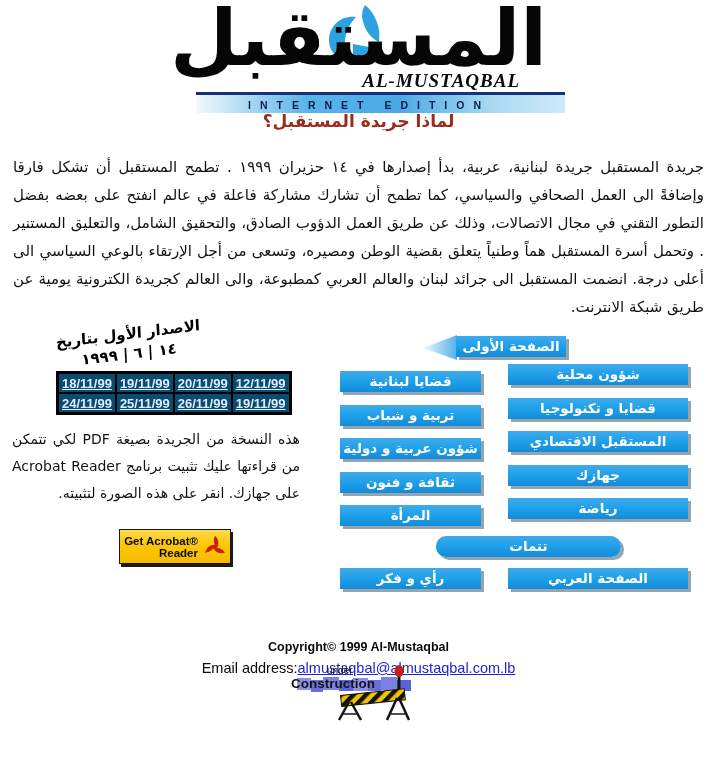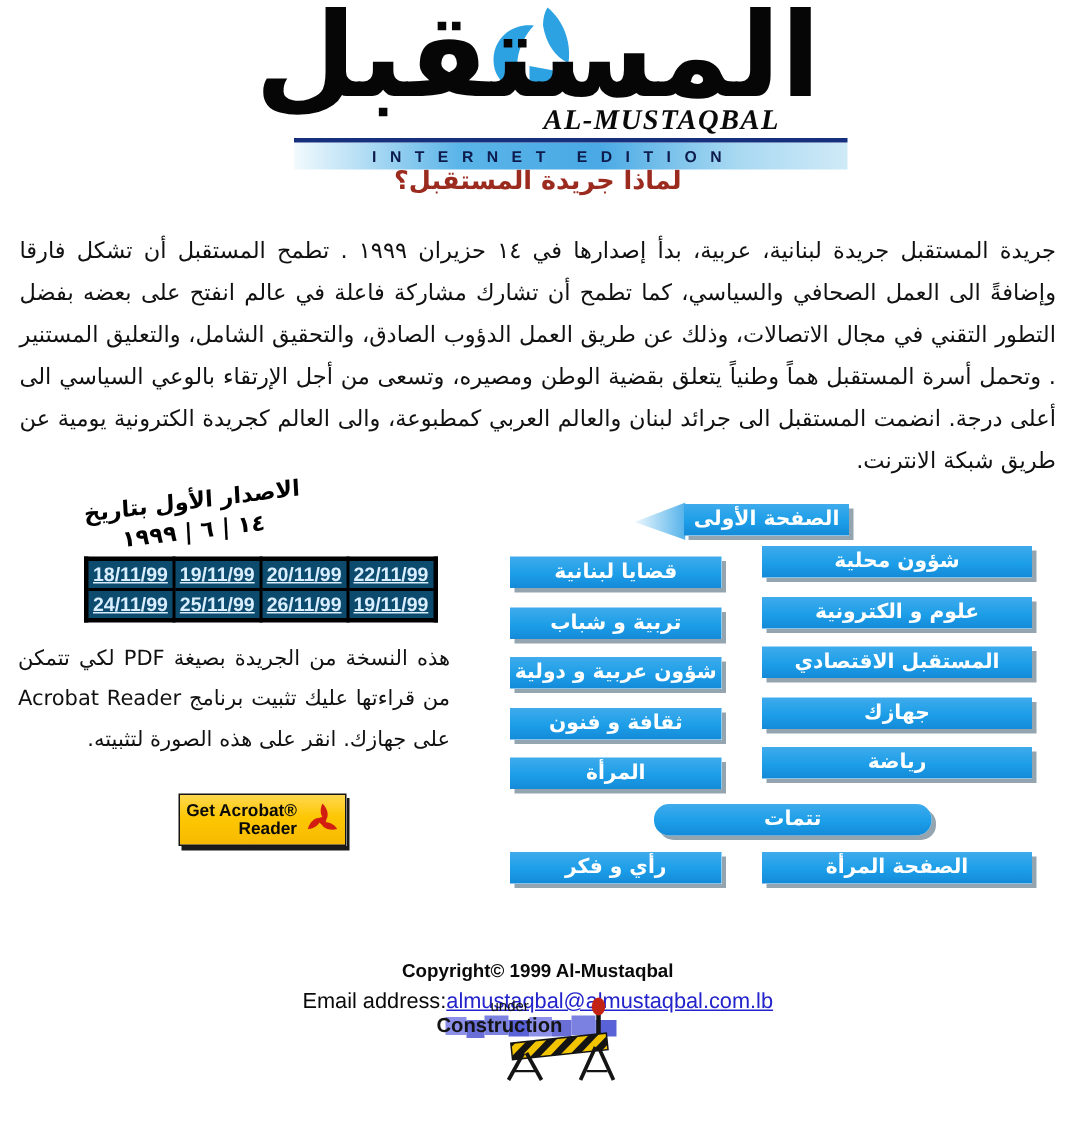--- a/index.html
+++ b/index.html
@@ -89,21 +89,21 @@
     <div>الاصدار الأول بتاريخ</div>
     <div>١٤ | ٦ | ١٩٩٩</div>
   </div>
 
   <table class="dates-table">
     <tbody>
         <tr>
       <td><a>18/11/99</a></td>
       <td><a>19/11/99</a></td>
       <td><a>20/11/99</a></td>
-      <td><a>22/11/99</a></td>
+      <td><a>12/11/99</a></td>
     </tr>
     <tr>
       <td><a>24/11/99</a></td>
       <td><a>25/11/99</a></td>
       <td><a>26/11/99</a></td>
       <td><a>19/11/99</a></td>
     </tr>
   </tbody>
     </table>
 
@@ -129,34 +129,34 @@
       <linearGradient id="ag" x1="0" y1="0" x2="1" y2="0">
         <stop offset="0" stop-color="#eef8fd"></stop>
           <stop offset="1" stop-color="#54b2ea"></stop>
       </linearGradient>
     </defs>
     <polygon points="0,14 34,1 34,26" fill="url(#ag)"></polygon>
   </svg>
   <div class="nav-btn first-page-rect">الصفحة الأولى</div>
 
   <div class="nav-btn rightcol" style="top:364px">شؤون محلية</div>
-  <div class="nav-btn rightcol" style="top:398px">علوم و الكترونية</div>
+  <div class="nav-btn rightcol" style="top:398px">قضايا و تكنولوجيا</div>
   <div class="nav-btn rightcol" style="top:431px">المستقبل الاقتصادي</div>
   <div class="nav-btn rightcol" style="top:465px">جهازك</div>
   <div class="nav-btn rightcol" style="top:498px">رياضة</div>
 
   <div class="nav-btn midcol" style="top:371px">قضايا لبنانية</div>
   <div class="nav-btn midcol" style="top:405px">تربية و شباب</div>
   <div class="nav-btn midcol" style="top:438px">شؤون عربية و دولية</div>
   <div class="nav-btn midcol" style="top:472px">ثقافة و فنون</div>
   <div class="nav-btn midcol" style="top:505px">المرأة</div>
 
   <div class="nav-btn tatammat">تتمات</div>
   <div class="nav-btn midcol" style="top:568px">رأي و فكر</div>
-  <div class="nav-btn rightcol" style="top:568px">الصفحة المرأة</div>
+  <div class="nav-btn rightcol" style="top:568px">الصفحة العربي</div>
 
   <div class="email-line">
     <span>Email address:</span><a>almustaqbal@almustaqbal.com.lb</a>
   </div>
   <div class="copyright">Copyright© 1999 Al-Mustaqbal</div>
 
   <svg class="construction" width="140" height="60" viewBox="0 0 140 60">
     <defs>
       <pattern id="stripes" patternUnits="userSpaceOnUse" width="9" height="12" patternTransform="rotate(50)">
         <rect width="9" height="12" fill="#f2c400"></rect>

